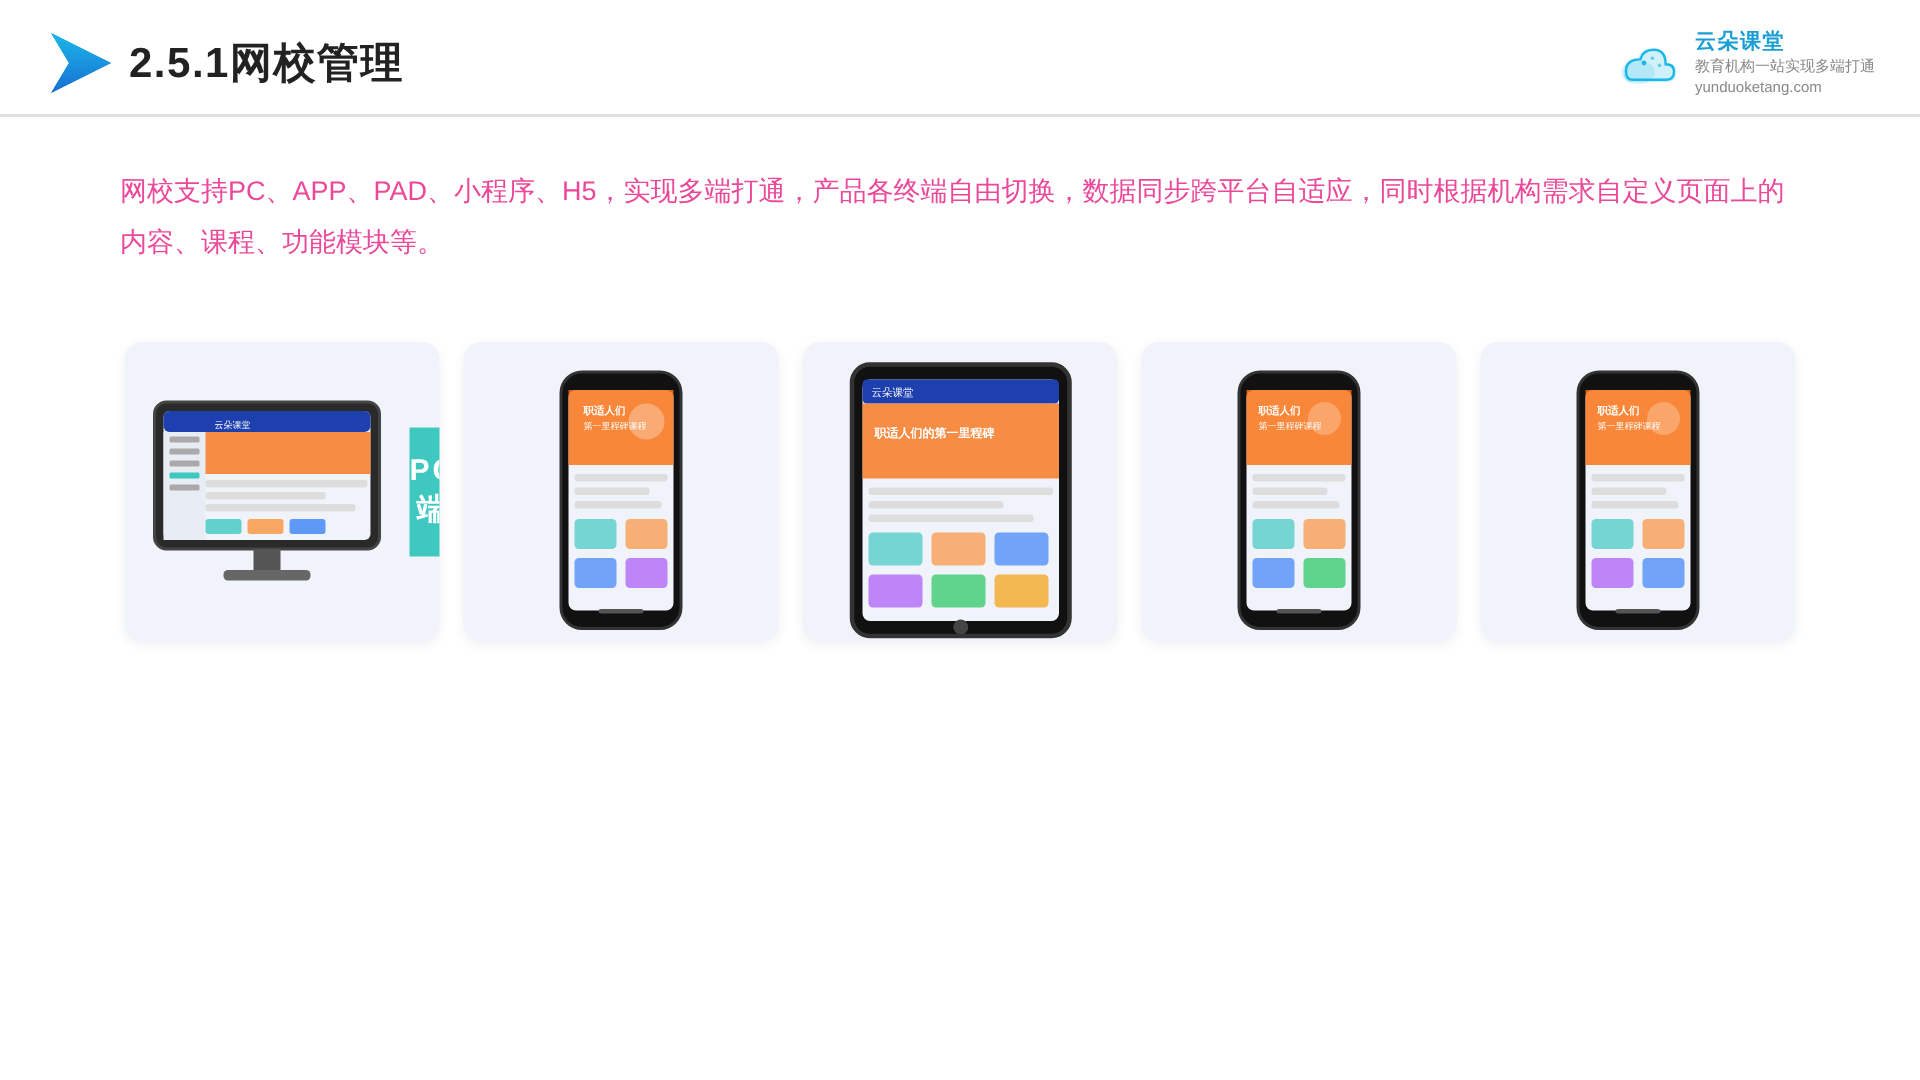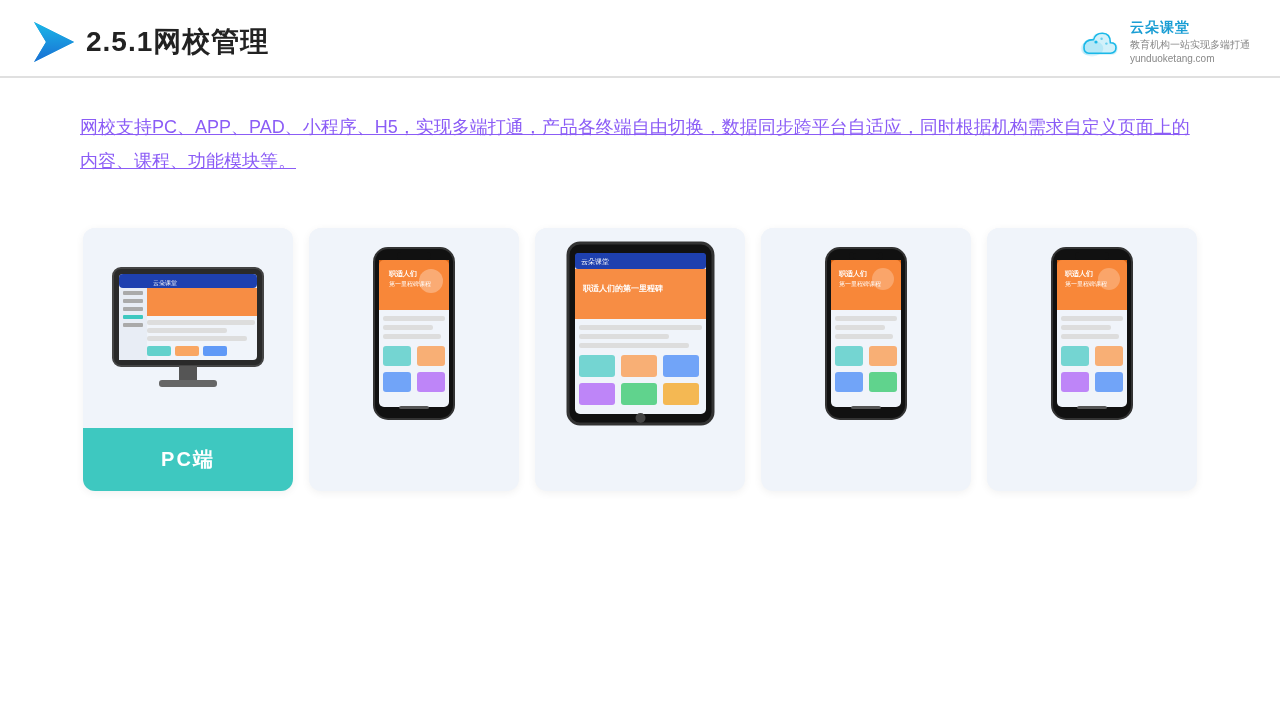--- a/index.html
+++ b/index.html
@@ -68,41 +68,40 @@
     }
     .brand-url {
       font-size: 10px;
       color: #888;
     }
 
     
     .description {
       padding: 32px 80px 10px 80px;
       font-size: 18px;
-      color: #8b5cf6;
+      color: #ec4899;
       line-height: 1.9;
-      text-decoration: underline;
     }
 
     
     .cards-container {
       display: flex;
       gap: 16px;
       padding: 30px 60px 30px 60px;
       justify-content: center;
       align-items: stretch;
       margin-top: 10px;
     }
 
     .card {
       background: #f0f4fa;
       border-radius: 12px;
       width: 210px;
       display: flex;
-      flex-direction: column;
+      flex-direction: row;
       align-items: center;
       overflow: hidden;
       box-shadow: 0 2px 8px rgba(0,0,0,0.06);
     }
 
     .card-image-area {
       width: 100%;
       height: 200px;
       display: flex;
       align-items: center;

